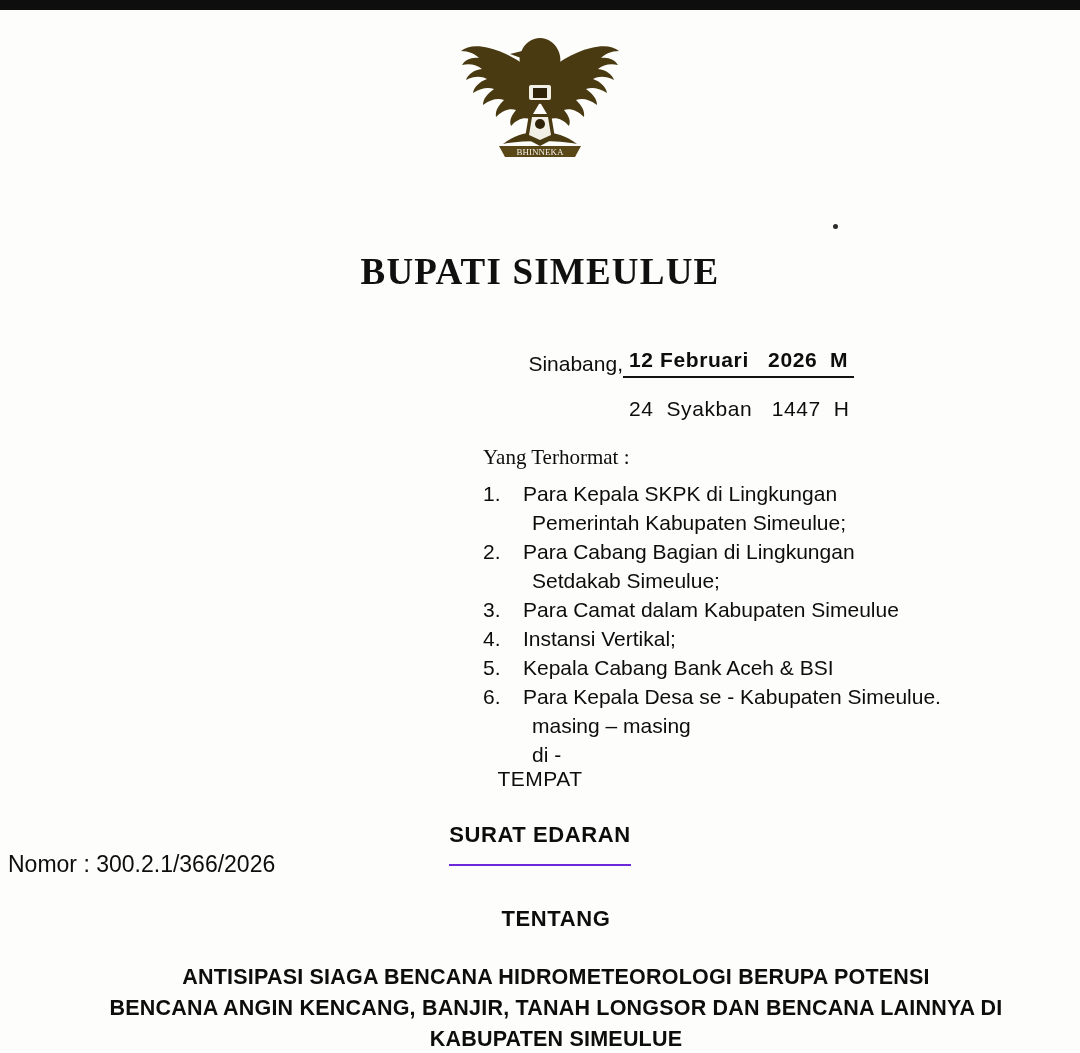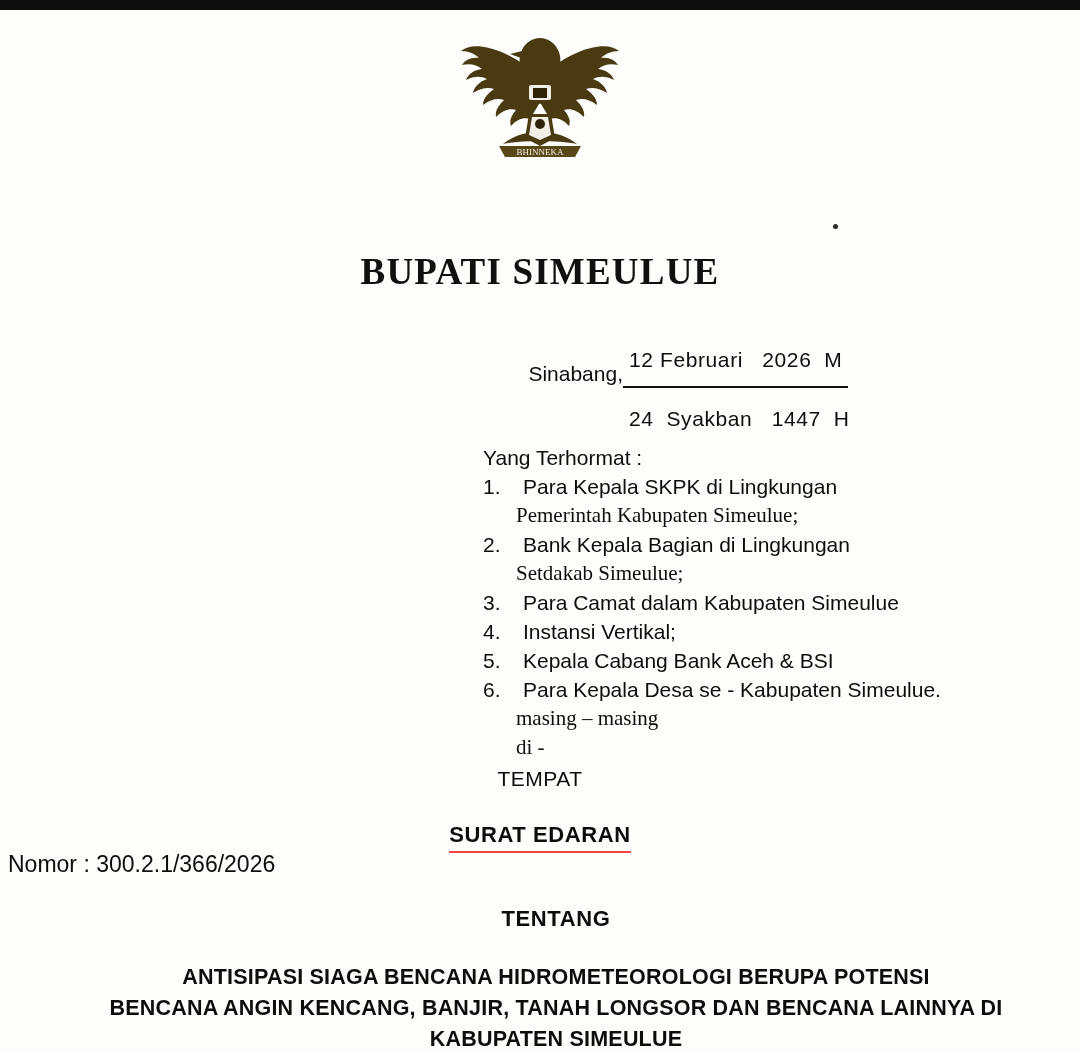--- a/index.html
+++ b/index.html
@@ -81,61 +81,62 @@
   .date-row {
     display: flex;
     align-items: flex-end;
     text-align: right;
   }
   .date-city {
     width: 140px;
   }
   .date-value {
     border-bottom: 2px solid #121212;
-    padding: 0 6px 12px 6px;
+    padding: 0 6px 2px 6px;
     letter-spacing: 0.6px;
     white-space: pre;
+    font-weight: bold;
   }
   .date-hijri {
     margin-left: 140px;
     padding: 16px 6px;
     letter-spacing: 0.6px;
     white-space: pre;
   }
 
   
   .recipients {
     position: absolute;
     top: 433px;
     left: 483px;
     font-size: 21px;
     line-height: 29px;
   }
   .recip-head {
-    margin-bottom: 0;
+    margin-bottom: 7px;
+    font-family: Liberation Serif, serif;
   }
   .recip-list {
     list-style: none;
     margin: 0;
     padding: 0;
   }
   .recip-item {
     display: flex;
     align-items: flex-start;
   }
   .recip-num {
     width: 40px;
     flex: 0 0 40px;
   }
   .recip-text {
     flex: 1;
   }
   .recip-sub {
-    margin-left: 33px;
-    font-family: Liberation Serif, serif;
+    margin-left: 49px;
   }
   .tempat {
     position: absolute;
     top: 757px;
     left: 0;
     width: 1080px;
     text-align: center;
     font-size: 21px;
     letter-spacing: 0.5px;
   }
@@ -144,22 +145,22 @@
   .se-title {
     position: absolute;
     top: 812px;
     left: 0;
     width: 1080px;
     text-align: center;
   }
   .se-title span {
     font-weight: bold;
     font-size: 22px;
-    border-bottom: 2px solid #ef4444;
-    padding-bottom: 4px;
+    border-bottom: 2px solid #6d28d9;
+    padding-bottom: 17px;
     letter-spacing: 0.6px;
   }
   .se-number {
     position: absolute;
     top: 841px;
     left: 8px;
     width: 1080px;
     text-align: left;
     font-size: 23px;
   }
@@ -246,21 +247,21 @@
     <div class="recip-head">Yang Terhormat :</div>
     <ul class="recip-list">
       <li class="recip-item">
         <span class="recip-num">1.</span>
         <span class="recip-text">Para Kepala SKPK di Lingkungan</span>
       </li>
       <li class="recip-sub">Pemerintah Kabupaten Simeulue;</li>
 
       <li class="recip-item">
         <span class="recip-num">2.</span>
-        <span class="recip-text">Bank Kepala Bagian di Lingkungan</span>
+        <span class="recip-text">Para Cabang Bagian di Lingkungan</span>
       </li>
       <li class="recip-sub">Setdakab Simeulue;</li>
 
       <li class="recip-item">
         <span class="recip-num">3.</span>
         <span class="recip-text">Para Camat dalam Kabupaten Simeulue</span>
       </li>
 
       <li class="recip-item">
         <span class="recip-num">4.</span>

